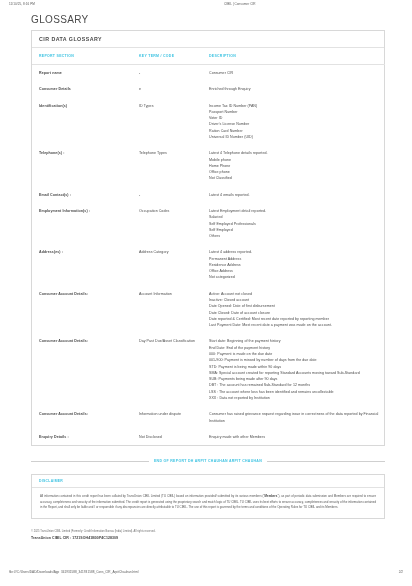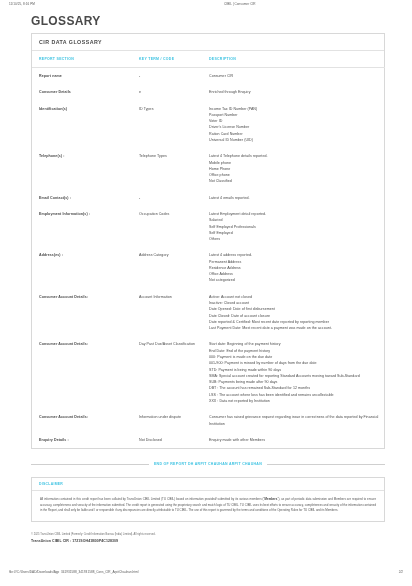--- a/index.html
+++ b/index.html
@@ -42,22 +42,22 @@
   
   .page {
     position: absolute;
     top: 10px;
     left: 0;
     width: 412px;
   }
 
   .page-title {
     margin: 4px 0 5px 31px;
-    font-size: 12px;
-    font-weight: bold;
+    font-size: 10px;
+    font-weight: normal;
     color: #4a4a4a;
     letter-spacing: 0.35px;
   }
 
   
   .glossary-box {
     margin: 0 0 0 31px;
     width: 354px;
     border: 0.6px solid #d8d8d8;
     box-sizing: border-box;

